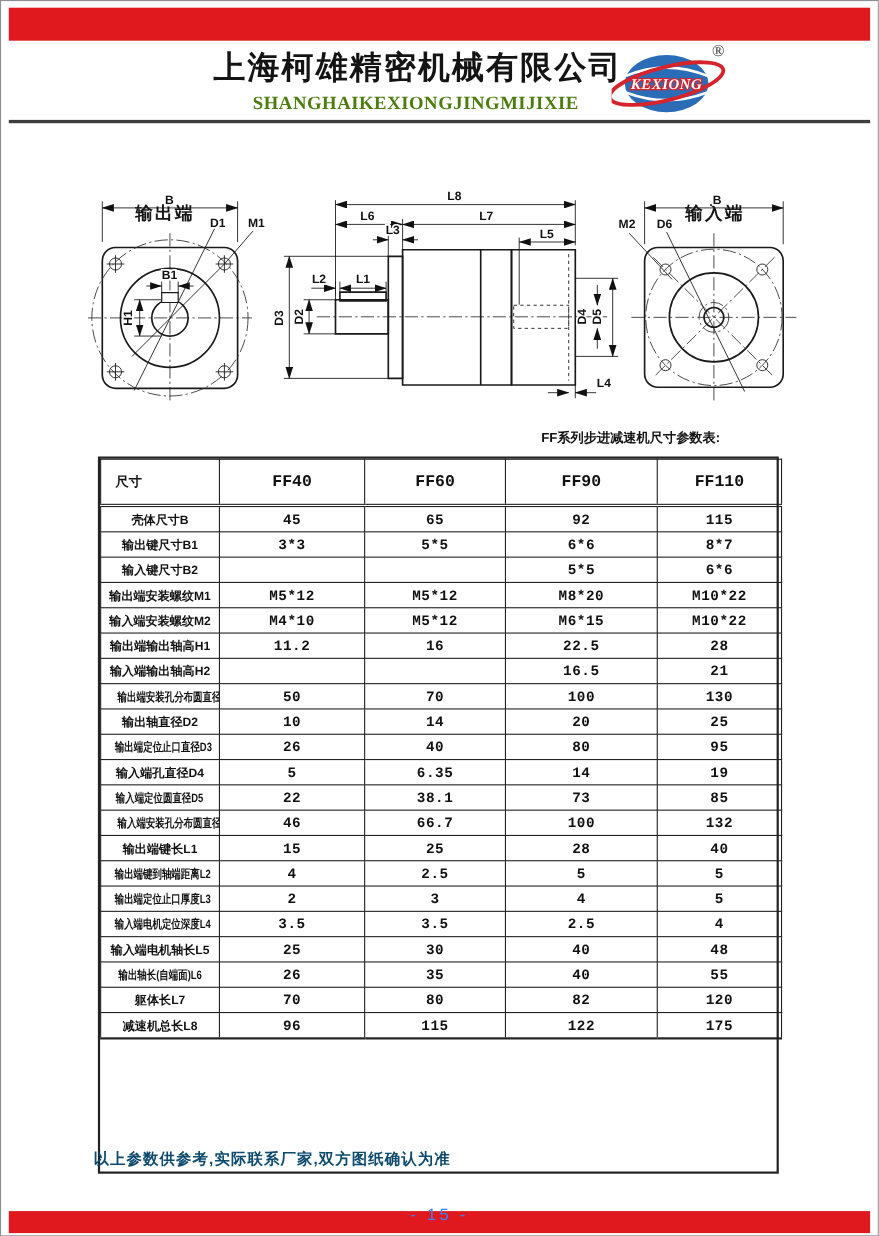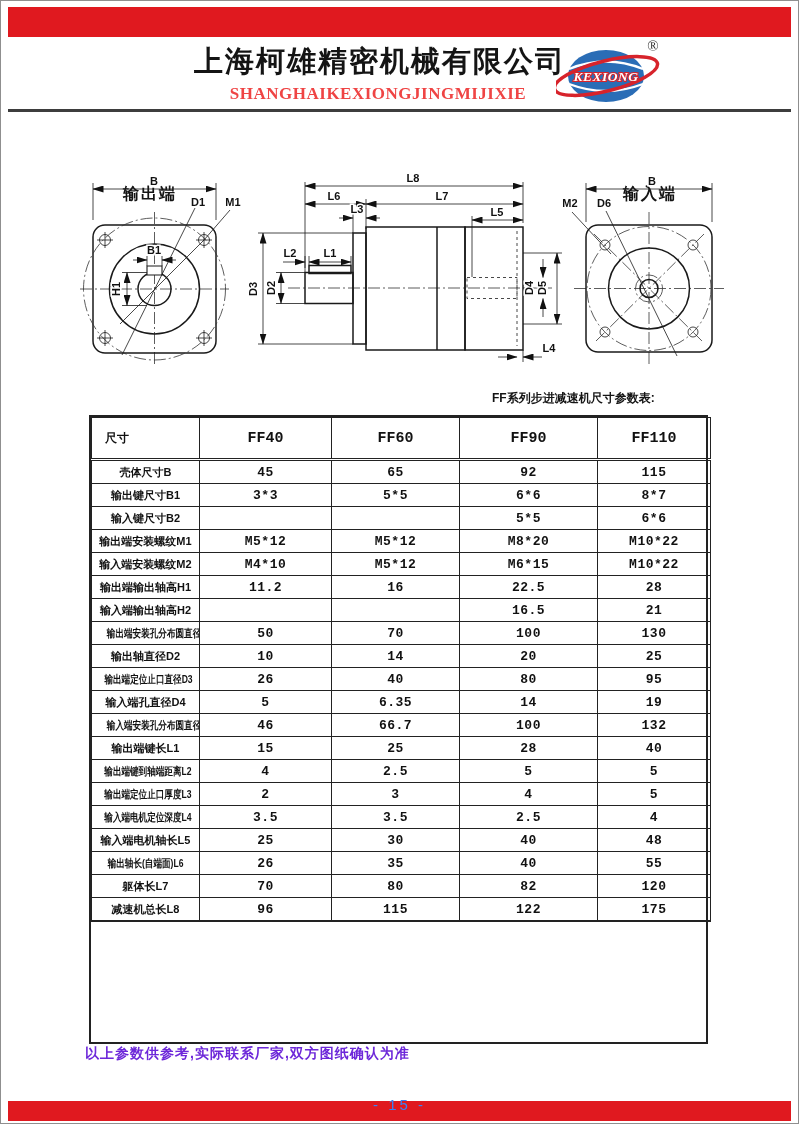--- a/index.html
+++ b/index.html
@@ -8,21 +8,21 @@
     font-family:"Liberation Sans",sans-serif;color:#111;overflow:hidden;
     --bar-red:#e0191f;--logo-blue:#2a6db6;--logo-red:#d7232b;--line:#1a1a1a;
   }
   .frame{position:absolute;inset:0;border:1px solid #8f8f8f;box-sizing:border-box;pointer-events:none;}
   .bar{position:absolute;left:8px;right:8px;background:var(--bar-red);}
   .bar.top{top:7px;height:30px;}
   .bar.bottom{bottom:3px;height:20px;}
   .company{position:absolute;top:42px;left:0;width:760px;text-align:center;
     font-family:"Liberation Serif",serif;font-weight:bold;font-size:29px;letter-spacing:2px;color:#141414;}
   .subtitle{position:absolute;top:84px;left:0;width:756px;text-align:center;
-    font-family:"Liberation Serif",serif;font-weight:bold;font-size:17px;letter-spacing:.5px;color:#ef4444;}
+    font-family:"Liberation Serif",serif;font-weight:bold;font-size:17px;letter-spacing:.5px;color:#4d7c0f;}
   .divider{position:absolute;top:109px;left:8px;right:8px;height:3px;background:#3d3d3d;}
   .logo{position:absolute;left:556px;top:36px;width:106px;height:72px;}
   .logotext{font-family:"Liberation Serif",serif;font-weight:bold;font-style:italic;font-size:13.5px;
     fill:#fff;paint-order:stroke;stroke:var(--logo-red);stroke-width:2.2px;text-anchor:middle;letter-spacing:.5px;}
   .rmark{font-size:15px;fill:#333;text-anchor:middle;font-family:"Liberation Serif",serif;}
   .drawtitle{position:absolute;width:100px;text-align:center;font-weight:bold;font-size:16px;letter-spacing:2px;color:#141414;margin-top:40px;}
   #title-out{left:100px;top:144px;}
   #title-in{left:600px;top:144px;}
   .drawsvg{position:absolute;left:0;top:0;width:799px;height:400px;}
   .drawsvg *{vector-effect:non-scaling-stroke;}
@@ -40,21 +40,21 @@
   thead th.c0{text-align:left;padding-left:13px;font-size:12px;}
   thead th{font-family:"Liberation Mono",monospace;}
   thead th.c0{font-family:"Liberation Sans",sans-serif;}
   td{height:22px;text-align:center;}
   td.rowlabel{font-weight:bold;font-size:11px;}
   td.rowlabel span{display:inline-block;white-space:nowrap;}
   td.rowlabel span.tight{transform:scaleX(.78);transform-origin:center;}
   td.val{font-family:"Liberation Mono",monospace;font-weight:bold;font-size:13px;letter-spacing:.5px;}
   tr.last td{border-bottom:2px solid #222;}
   .table-empty{height:120px;}
-  .note{position:absolute;left:85px;top:1045px;font-weight:bold;font-size:14px;letter-spacing:1px;color:#6d28d9;}
+  .note{position:absolute;left:85px;top:1045px;font-weight:bold;font-size:14px;letter-spacing:1px;color:#0c4a6e;}
   .pagenum{position:absolute;top:1072px;left:0;width:799px;text-align:center;font-size:15px;letter-spacing:3px;color:#3b82f6;margin-top:24px;}
 </style>
 </head>
 <body style="--bar-red: #e0191f; --logo-blue: #2a6db6; --logo-red: #d7232b; --line: #1a1a1a;">
 
 <div class="frame"></div>
 <div class="bar top"></div>
 <div class="bar bottom"></div>
 
 <div class="company">上海柯雄精密机械有限公司</div>
@@ -313,20 +313,27 @@
           <td class="val">95</td>
         </tr>
         <tr>
           <td class="rowlabel"><span>输入端孔直径D4</span></td>
           <td class="val">5</td>
           <td class="val">6.35</td>
           <td class="val">14</td>
           <td class="val">19</td>
         </tr>
         <tr>
+          <td class="rowlabel"><span class="tight">输入端定位圆直径D5</span></td>
+          <td class="val">22</td>
+          <td class="val">38.1</td>
+          <td class="val">73</td>
+          <td class="val">85</td>
+        </tr>
+        <tr>
           <td class="rowlabel"><span class="tight">输入端安装孔分布圆直径D6</span></td>
           <td class="val">46</td>
           <td class="val">66.7</td>
           <td class="val">100</td>
           <td class="val">132</td>
         </tr>
         <tr>
           <td class="rowlabel"><span>输出端键长L1</span></td>
           <td class="val">15</td>
           <td class="val">25</td>

